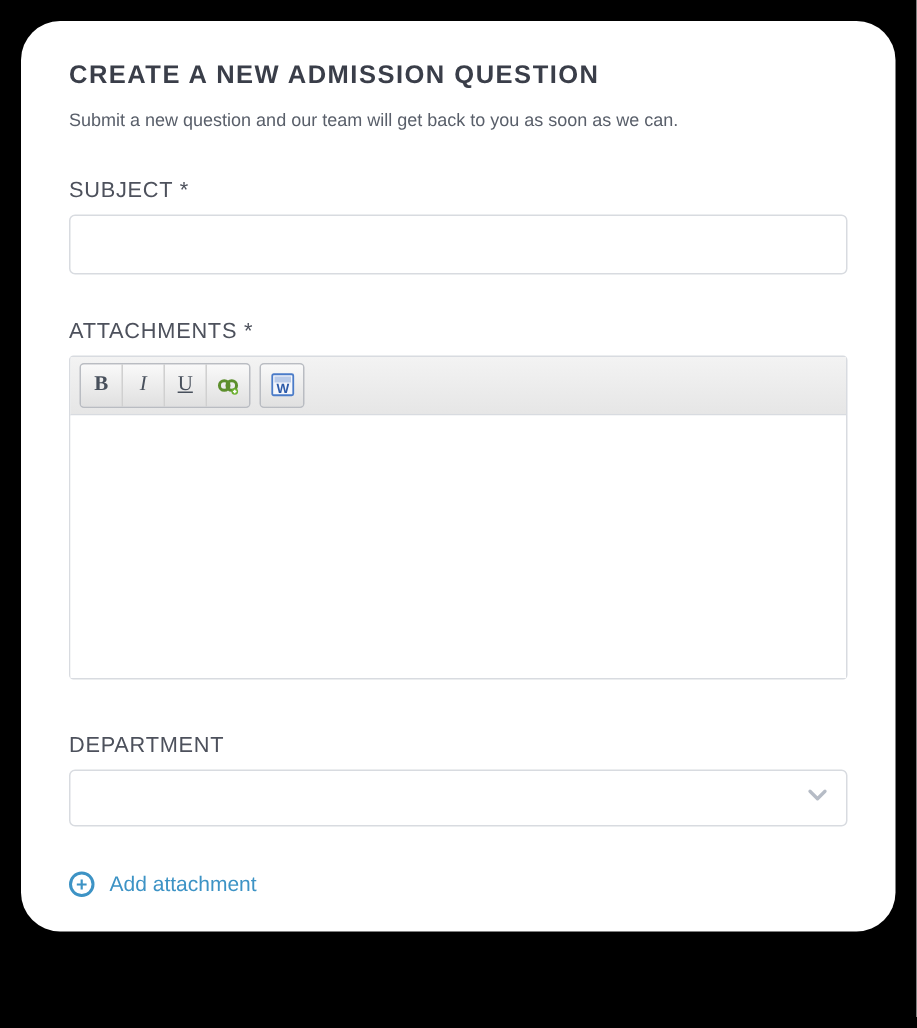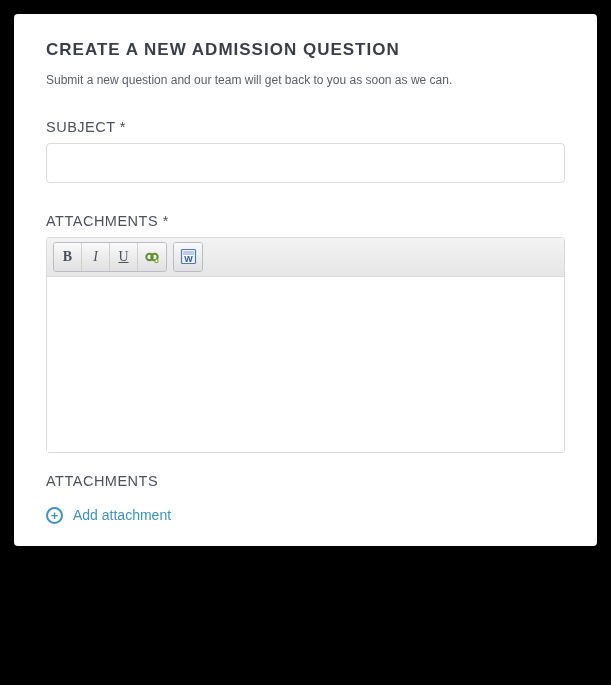--- a/index.html
+++ b/index.html
@@ -8,21 +8,21 @@
     background: #000;
     font-family: 'Segoe UI', Tahoma, Geneva, Verdana, sans-serif;
     display: flex;
     justify-content: center;
     align-items: flex-start;
     padding: 14px;
   }
   .card {
     width: 583px;
     background: #fff;
-    border-radius: 4px;
+    border-radius: 26px;
     padding: 26px 32px 22px 32px;
   }
   .page-title {
     color: #3a3e49;
     font-size: 17px;
     font-weight: 600;
     letter-spacing: 1px;
     margin-bottom: 12px;
   }
   .intro {
@@ -182,21 +182,33 @@
                 <text x="8.5" y="14" font-size="9" font-weight="bold" fill="#2d5ba9" text-anchor="middle" font-family="Arial">W</text>
               </svg>
             </span>
           </div>
         </div>
       </div>
       <div class="editor-body" contenteditable="true" style=""></div>
     </div>
   </div>
 
+  <div class="field dept-field">
+    <div class="field-label">DEPARTMENT</div>
+    <div class="select-wrap">
+      <div class="select">
+        <span></span>
+      </div>
+      <span class="chevron">
+        <svg width="16" height="16" viewBox="0 0 16 16">
+          <path d="M3 6 L8 11 L13 6" fill="none" stroke="#b6bcc6" stroke-width="2.2" stroke-linecap="round" stroke-linejoin="round"></path>
+        </svg>
+      </span>
+    </div>
+  </div>
 
   <div class="attach-section">
-    <div class="field-label">ATTACHMENTS</div>
     <div class="add-attach">
       <span class="plus-circle">+</span>
       <span>Add attachment</span>
     </div>
   </div>
 </div>
 
 </body></html>

